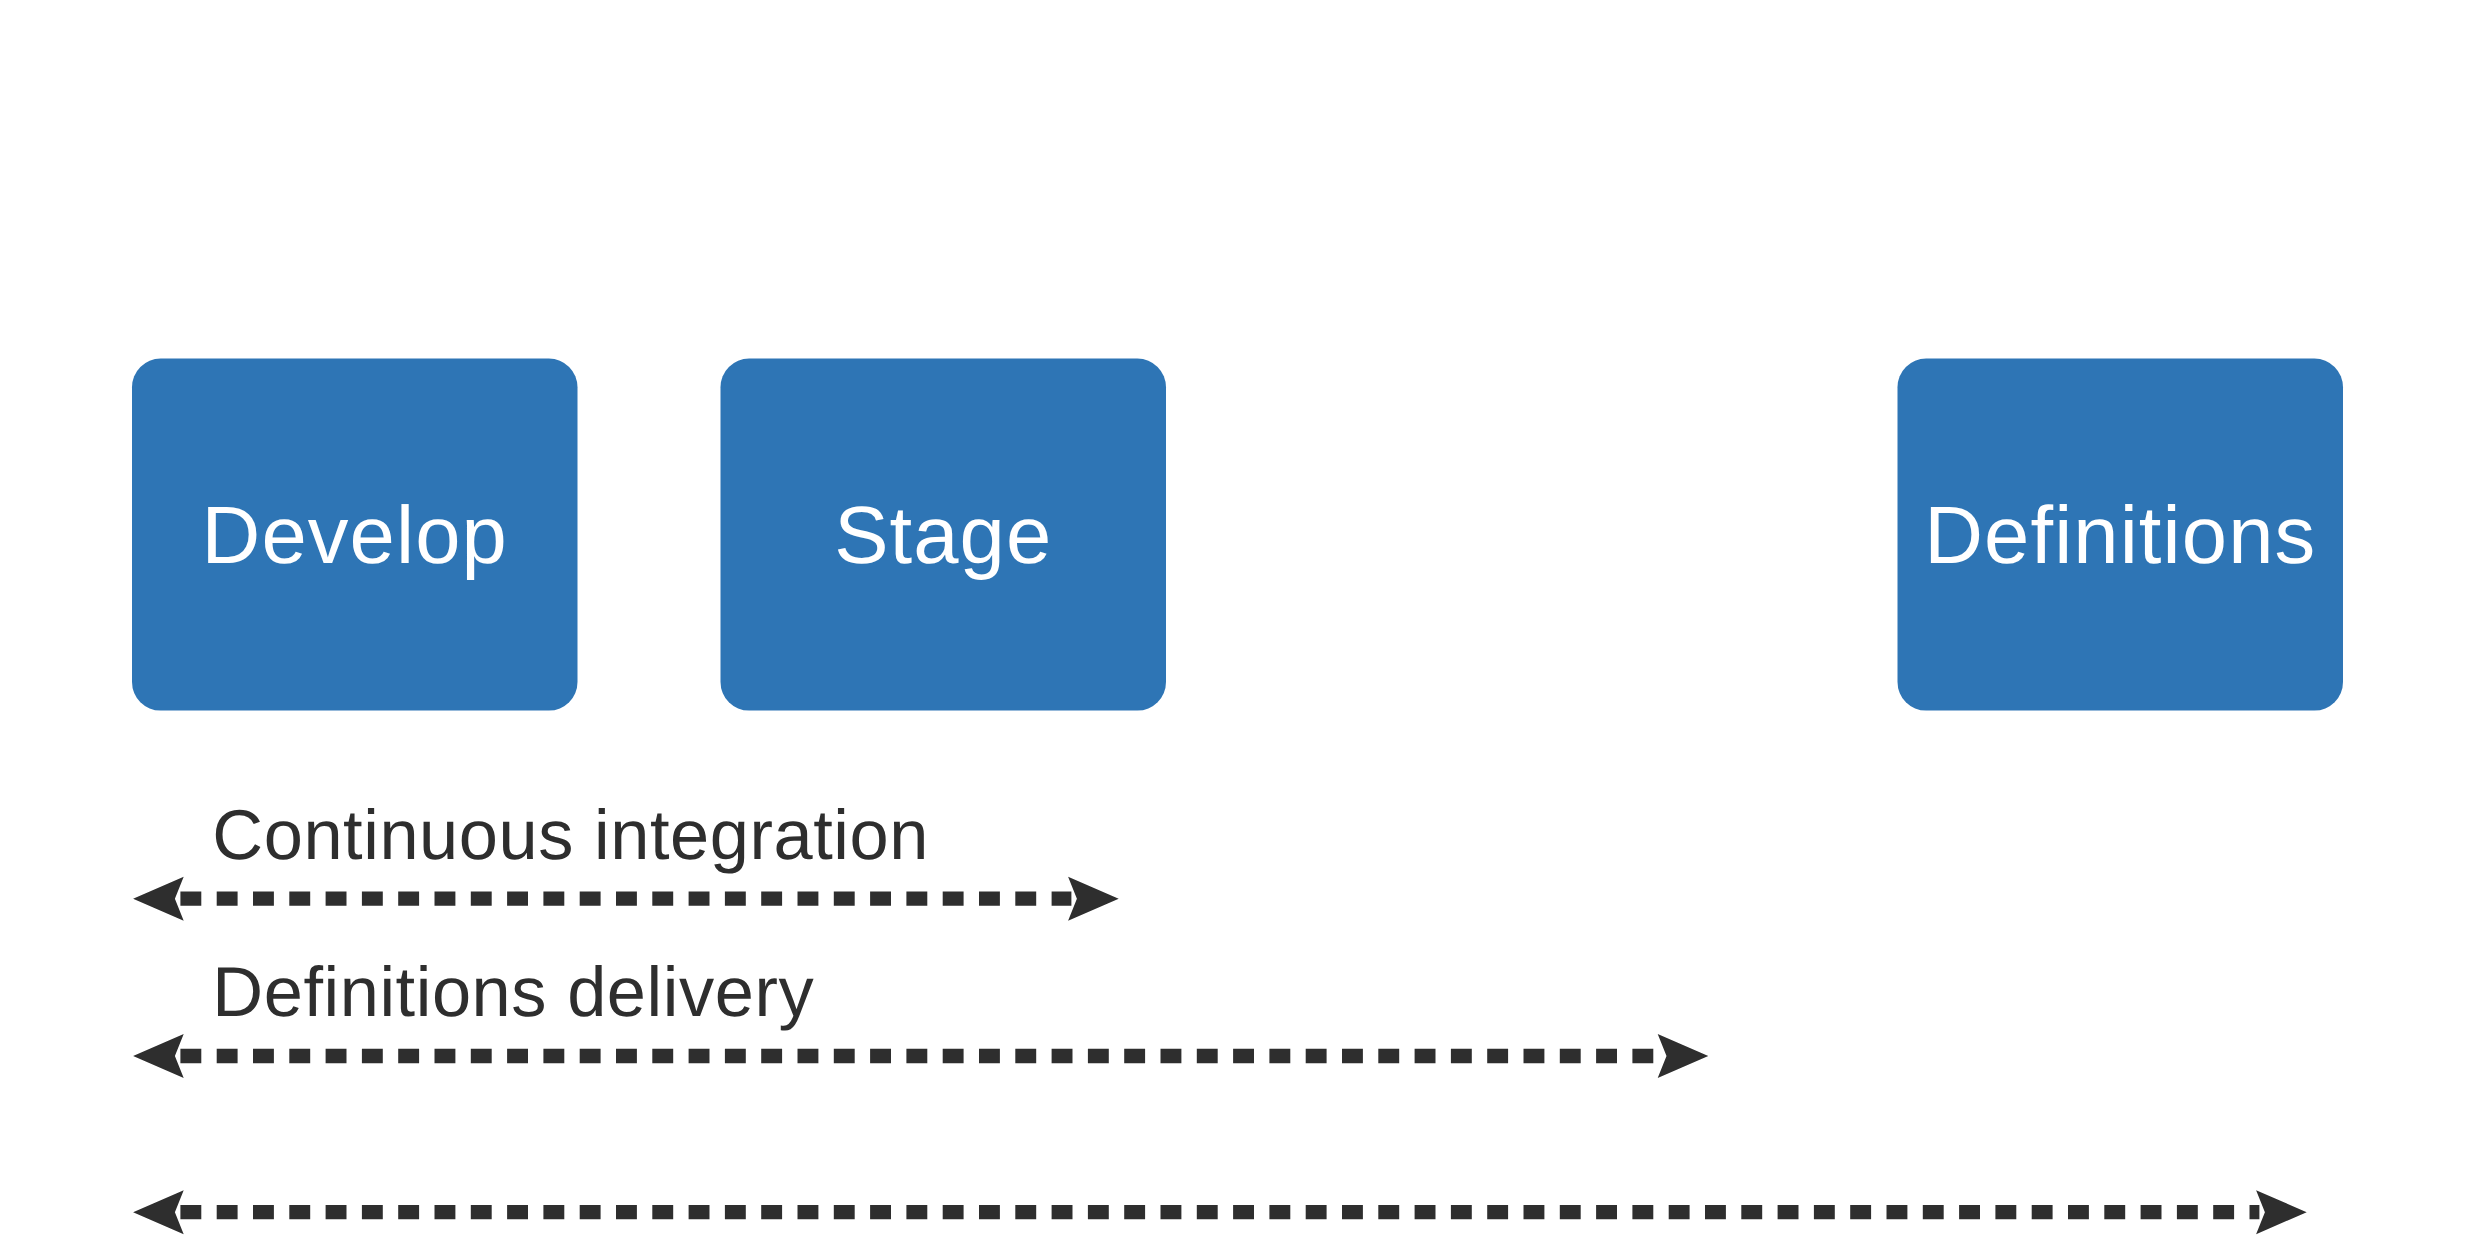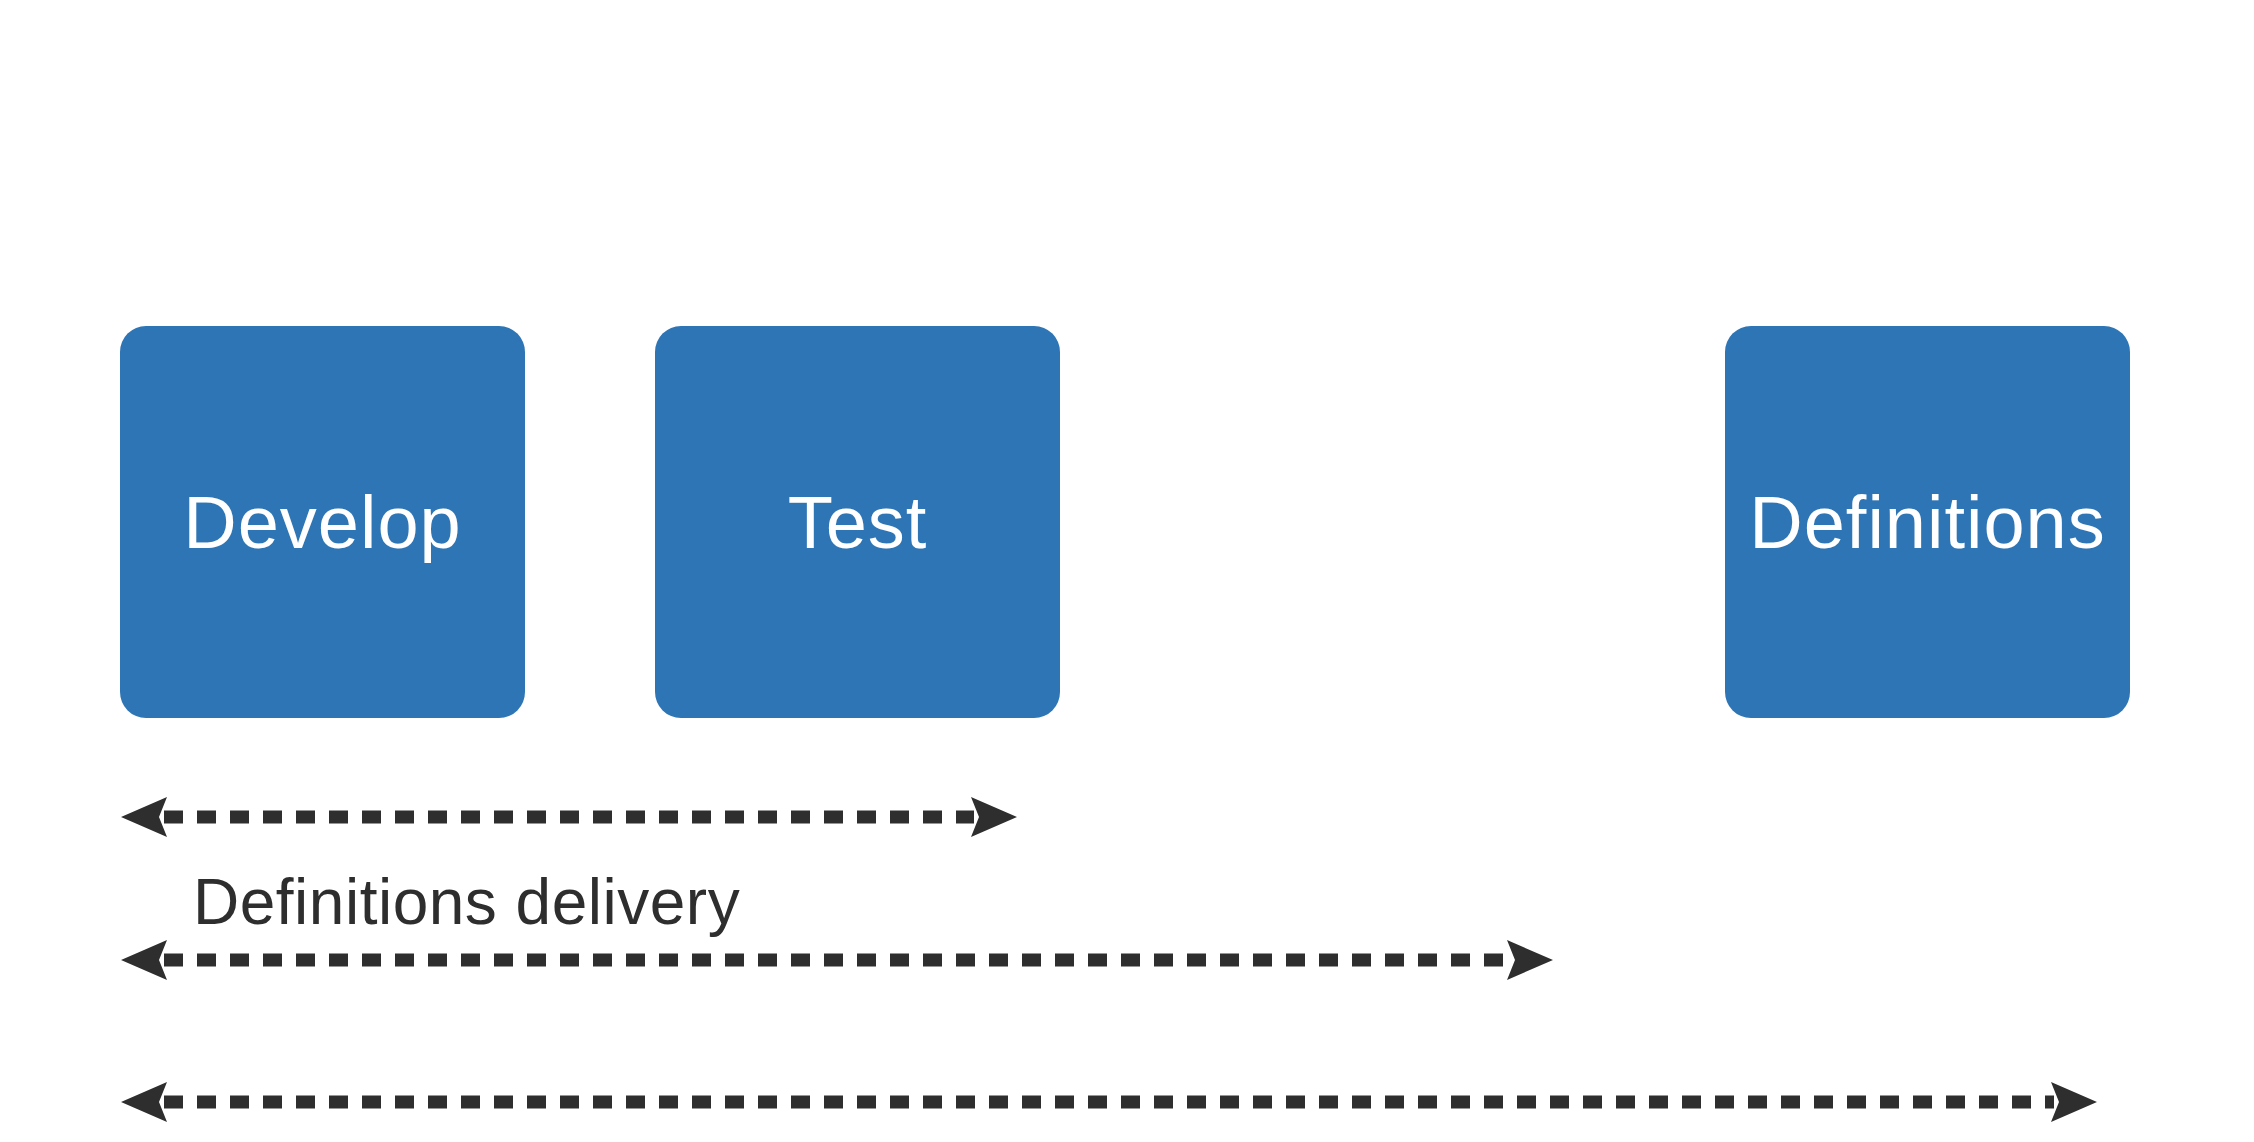--- a/index.html
+++ b/index.html
@@ -30,21 +30,21 @@
     position: absolute;
     left: 120px;
     top: 326px;
     width: 2010px;
     height: 320px;
   }
   .stage-box {
     position: absolute;
     top: 0;
     width: 405px;
-    height: 392px;
+    height: 320px;
     background: var(--box_blue, #2e75b5);
     border-radius: 26px;
     display: flex;
     align-items: center;
     justify-content: center;
     text-align: center;
   }
   .stage-box .stage-label {
     color: var(--box_text, #ffffff);
     font-size: 74px;
@@ -85,27 +85,28 @@
 <body>
 
 <div class="slide">
 
 
   <div class="stage-row">
     <div class="stage-box pos-0">
       <span class="stage-label">Develop</span>
     </div>
     <div class="stage-box pos-1">
-      <span class="stage-label">Test</span>
+      <span class="stage-label">Stage</span>
     </div>
     <div class="stage-box pos-3">
       <span class="stage-label">Definitions</span>
     </div>
   </div>
 
+  <p class="span-label row-0">Continuous integration</p>
   <svg class="span-arrow row-0" width="898" height="44" viewBox="0 0 898 44" aria-hidden="true">
     <polygon fill="currentColor" points="1,22 47,2 39,22 47,42"></polygon>
     <line x1="44" y1="22" x2="854" y2="22" stroke="currentColor" stroke-width="13" stroke-dasharray="19 14"></line>
     <polygon fill="currentColor" points="897,22 851,2 859,22 851,42"></polygon>
   </svg>
 
   <p class="span-label row-1">Definitions delivery</p>
   <svg class="span-arrow row-1" width="1434" height="44" viewBox="0 0 1434 44" aria-hidden="true">
     <polygon fill="currentColor" points="1,22 47,2 39,22 47,42"></polygon>
     <line x1="44" y1="22" x2="1390" y2="22" stroke="currentColor" stroke-width="13" stroke-dasharray="19 14"></line>

